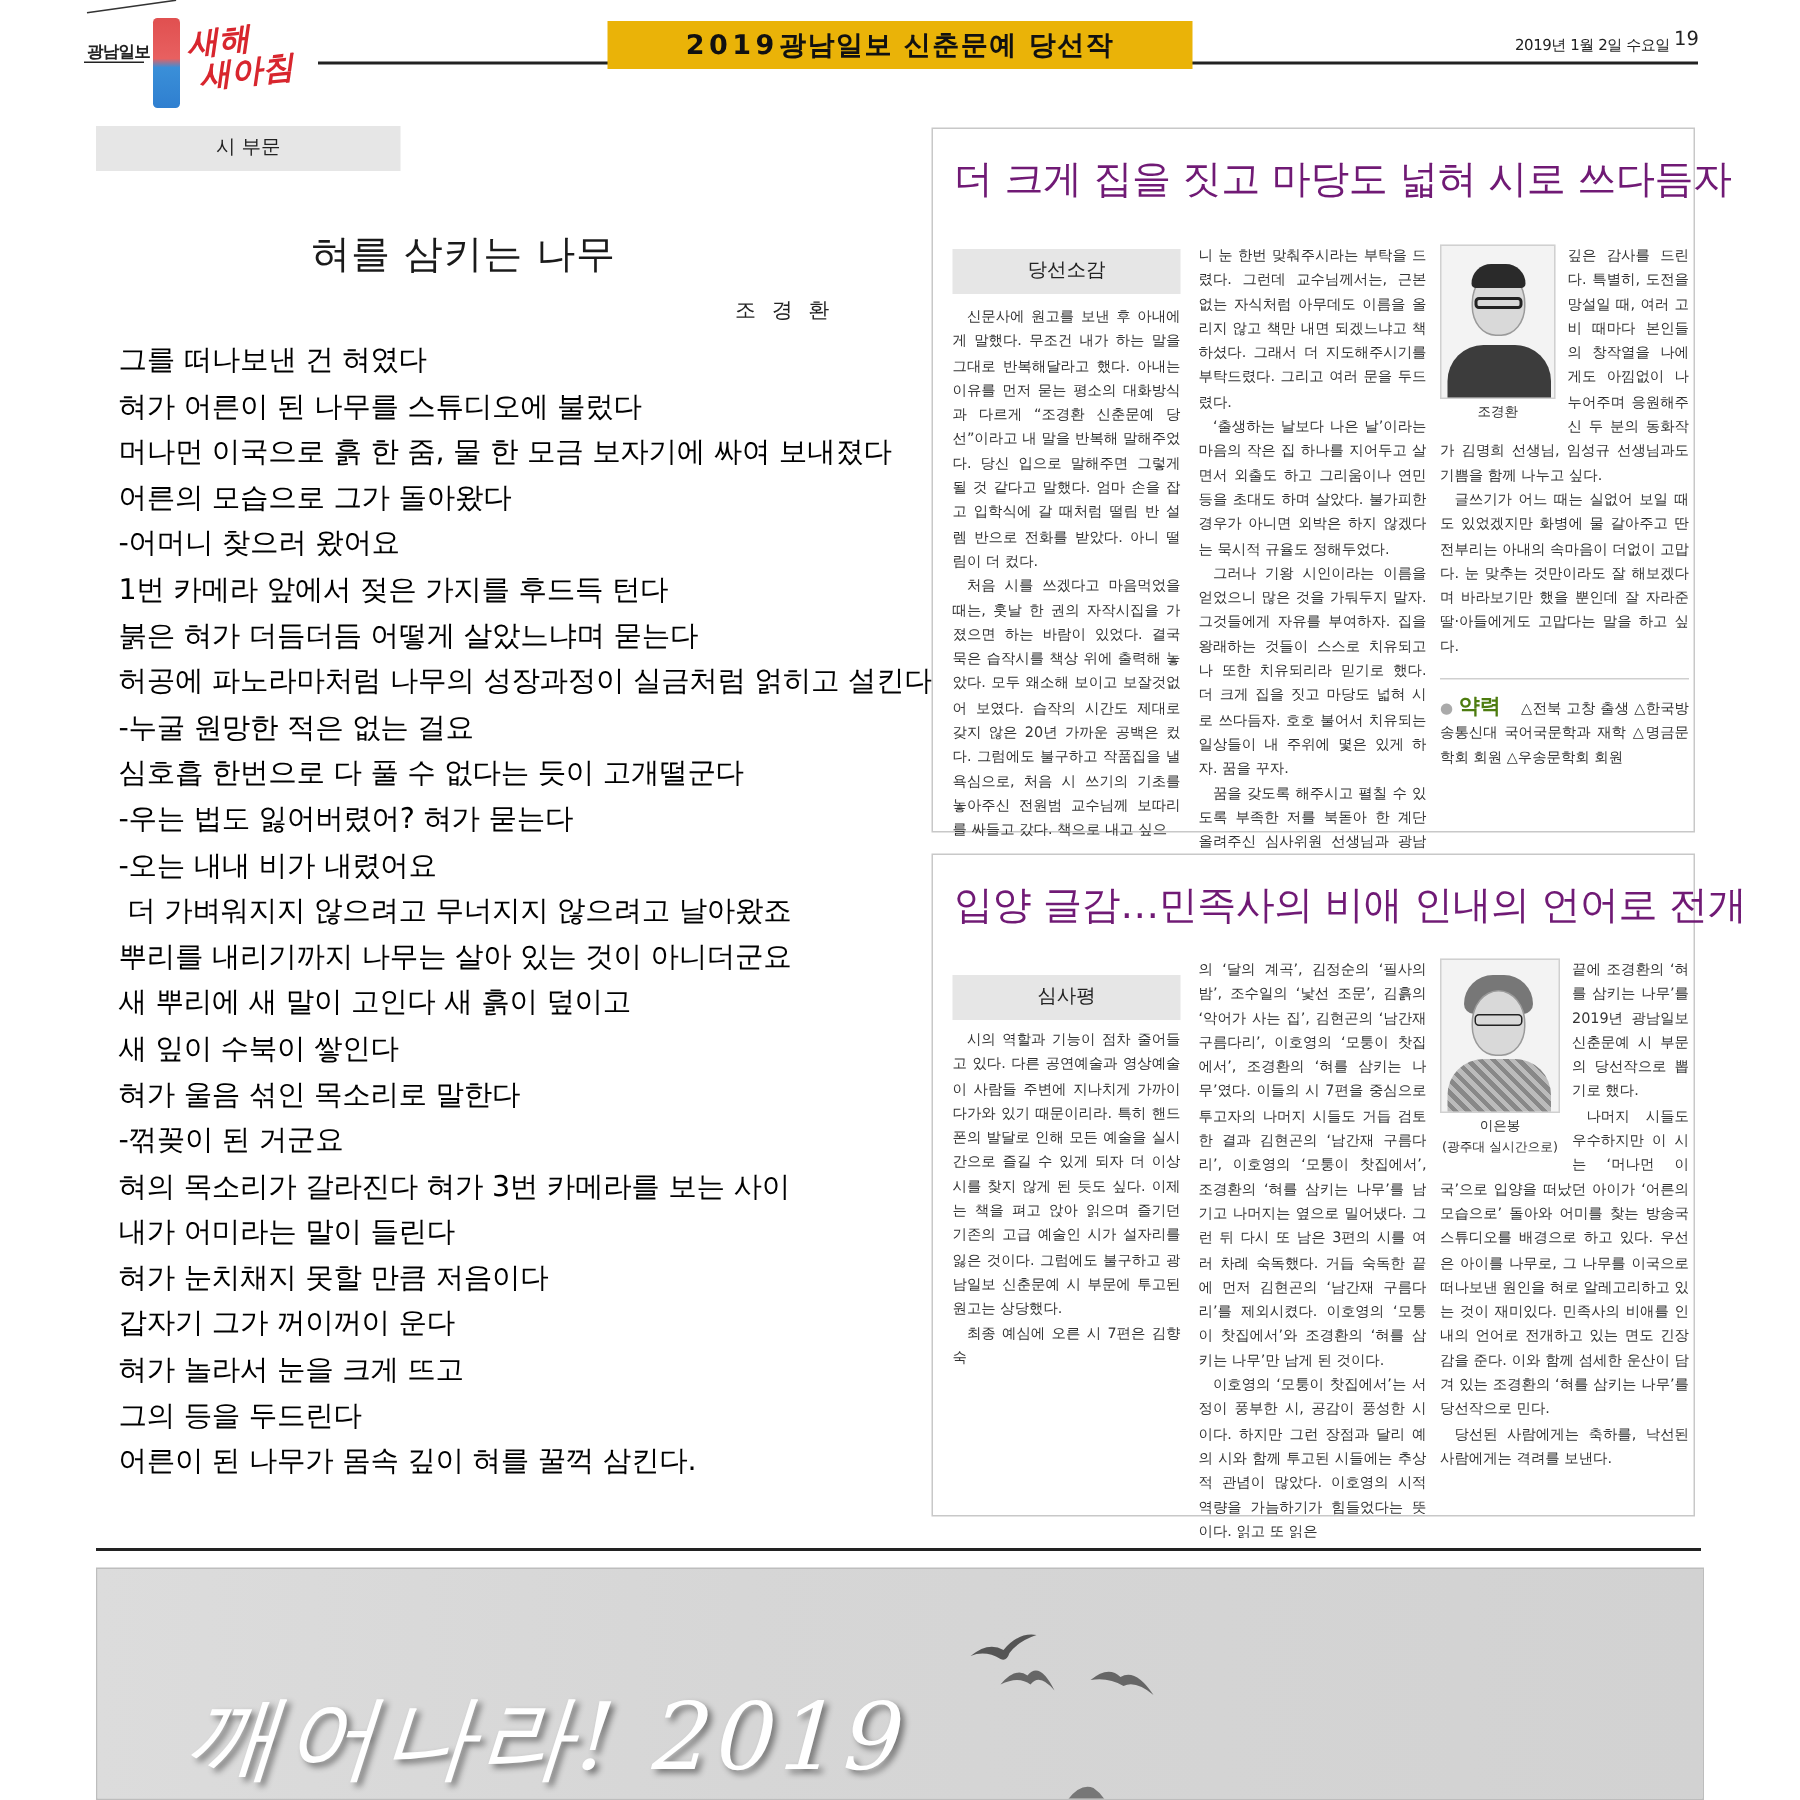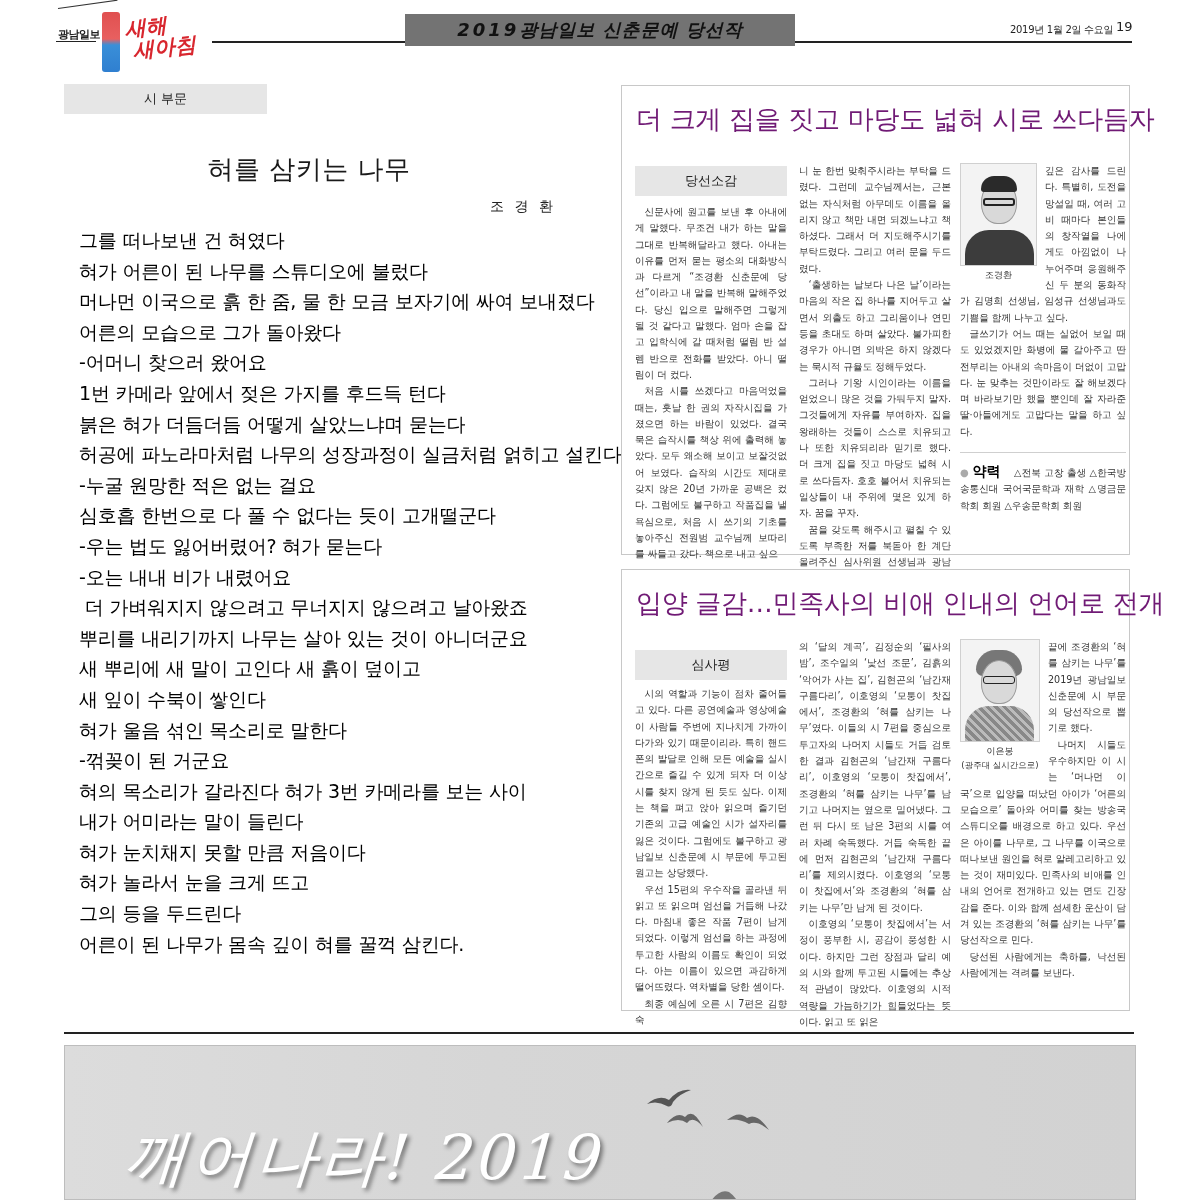--- a/index.html
+++ b/index.html
@@ -43,21 +43,21 @@
   .box1 .c1 { left: 13px; top: 118px; width: 152px; }
   .box1 .c2 { left: 177px; top: 77px; width: 152px; }
   .box1 .c3a { left: 338px; top: 77px; width: 166px; }
   .box2 .c1 { left: 13px; top: 116px; width: 152px; }
   .box2 .c2 { left: 177px; top: 69px; width: 152px; }
   .box2 .c3a { left: 338px; top: 69px; width: 166px; }
   .photo-wrap { float: left; width: 77px; margin: 0 8px 4px 0; }
   .photo { width: 77px; height: 103px; border: 1px solid #d0d0d0; background: #f3f3f3; position: relative; overflow: hidden; }
   .photo-caption { font-size: 9px; text-align: center; line-height: 14px; color: #333; margin-top: 2px; }
   .divider { border-top: 1px solid #cfcfcf; margin: 12px 0 10px 0; }
-  .bio-label { font-size: 14px; font-weight: bold; color: #000000; }
+  .bio-label { font-size: 14px; font-weight: bold; color: #4d7c0f; }
   .bio-dot { color: #aaa; font-size: 10px; }
 
   
   .head { position: absolute; left: 20px; top: 16px; width: 36px; height: 44px; border-radius: 50% 50% 45% 45%; background: #d9d9d9; border: 1px solid #9a9a9a; }
   .hair1 { position: absolute; left: 20px; top: 12px; width: 36px; height: 16px; border-radius: 18px 18px 4px 4px; background: #2a2a2a; }
   .hair2 { position: absolute; left: 15px; top: 10px; width: 46px; height: 26px; border-radius: 23px 23px 8px 8px; background: #777; }
   .glasses { position: absolute; left: 22px; top: 34px; width: 32px; height: 8px; border: 2px solid #222; border-radius: 3px; }
   .body1 { position: absolute; left: 4px; top: 66px; width: 69px; height: 40px; border-radius: 24px 24px 0 0; background: #3c3c3c; }
   .body2 { position: absolute; left: 4px; top: 66px; width: 69px; height: 40px; border-radius: 24px 24px 0 0; background: repeating-linear-gradient(45deg,#888 0 3px,#bbb 3px 6px); }
 
@@ -75,21 +75,21 @@
 <div class="masthead">
   <div class="lantern-line"></div>
   <span class="paper-name">광남일보</span>
   <div class="mast-rule-left"></div>
   <div class="lantern"></div>
   <div class="brush-logo">
     <div>새해</div>
     <div style="padding-left:6px">새아침</div>
   </div>
   <div class="mast-rule"></div>
-  <div class="section-title" style="background:#737373; top:14px; padding:4px 0;font-style:italic;">
+  <div class="section-title" style="background:#eab308; top:14px; padding:4px 0;">
     <span class="year">2019</span><span>광남일보 신춘문예 당선작</span>
   </div>
   <div style="position:absolute; left:1000px; top:14px; width:140px; height:26px; background:#fff;"></div>
   <span class="date-line">2019년 1월 2일 수요일</span>
   <span class="page-num">19</span>
 </div>
 
 <div class="category-tab">시 부문</div>
 <h1 class="poem-title" style="font-weight:normal;">혀를 삼키는 나무</h1>
 <div class="poem-author">조 경 환</div>
@@ -108,20 +108,21 @@
   <div class="poem-line">-오는 내내 비가 내렸어요</div>
   <div class="poem-line" style="white-space:pre;"> 더 가벼워지지 않으려고 무너지지 않으려고 날아왔죠</div>
   <div class="poem-line">뿌리를 내리기까지 나무는 살아 있는 것이 아니더군요</div>
   <div class="poem-line">새 뿌리에 새 말이 고인다 새 흙이 덮이고</div>
   <div class="poem-line">새 잎이 수북이 쌓인다</div>
   <div class="poem-line">혀가 울음 섞인 목소리로 말한다</div>
   <div class="poem-line">-꺾꽂이 된 거군요</div>
   <div class="poem-line">혀의 목소리가 갈라진다 혀가 3번 카메라를 보는 사이</div>
   <div class="poem-line">내가 어미라는 말이 들린다</div>
   <div class="poem-line">혀가 눈치채지 못할 만큼 저음이다</div>
+  <div class="poem-line">갑자기 그가 꺼이꺼이 운다</div>
   <div class="poem-line">혀가 놀라서 눈을 크게 뜨고</div>
   <div class="poem-line">그의 등을 두드린다</div>
   <div class="poem-line">어른이 된 나무가 몸속 깊이 혀를 꿀꺽 삼킨다.</div>
 </div>
 
 <div class="article-box box1">
   <h2 class="headline" style="font-weight:normal;">더 크게 집을 짓고 마당도 넓혀 시로 쓰다듬자</h2>
   <div class="sub-tab">당선소감</div>
   <div class="col c1">
     <p>신문사에 원고를 보낸 후 아내에게 말했다. 무조건 내가 하는 말을 그대로 반복해달라고 했다. 아내는 이유를 먼저 묻는 평소의 대화방식과 다르게 “조경환 신춘문예 당선”이라고 내 말을 반복해 말해주었다. 당신 입으로 말해주면 그렇게 될 것 같다고 말했다. 엄마 손을 잡고 입학식에 갈 때처럼 떨림 반 설렘 반으로 전화를 받았다. 아니 떨림이 더 컸다.</p>
@@ -152,21 +153,20 @@
       &nbsp;&nbsp;&nbsp;<span>△전북 고창 출생 △한국방송통신대 국어국문학과 재학 △명금문학회 회원 △우송문학회 회원</span>
     </p>
   </div>
 </div>
 
 <div class="article-box box2">
   <h2 class="headline" style="font-weight:normal;">입양 글감…민족사의 비애 인내의 언어로 전개</h2>
   <div class="sub-tab">심사평</div>
   <div class="col c1">
     <p>시의 역할과 기능이 점차 줄어들고 있다. 다른 공연예술과 영상예술이 사람들 주변에 지나치게 가까이 다가와 있기 때문이리라. 특히 핸드폰의 발달로 인해 모든 예술을 실시간으로 즐길 수 있게 되자 더 이상 시를 찾지 않게 된 듯도 싶다. 이제는 책을 펴고 앉아 읽으며 즐기던 기존의 고급 예술인 시가 설자리를 잃은 것이다. 그럼에도 불구하고 광남일보 신춘문예 시 부문에 투고된 원고는 상당했다.</p>
-    <p>우선 15편의 우수작을 골라낸 뒤 읽고 또 읽으며 엄선을 거듭해 나갔다. 마침내 좋은 작품 7편이 남게 되었다. 이렇게 엄선을 하는 과정에 투고한 사람의 이름도 확인이 되었다. 아는 이름이 있으면 과감하게 떨어뜨렸다. 역차별을 당한 셈이다.</p>
     <p>최종 예심에 오른 시 7편은 김향숙</p>
   </div>
   <div class="col c2">
     <p class="noind">의 ‘달의 계곡’, 김정순의 ‘필사의 밤’, 조수일의 ‘낯선 조문’, 김흙의 ‘악어가 사는 집’, 김현곤의 ‘남간재 구름다리’, 이호영의 ‘모퉁이 찻집에서’, 조경환의 ‘혀를 삼키는 나무’였다. 이들의 시 7편을 중심으로 투고자의 나머지 시들도 거듭 검토한 결과 김현곤의 ‘남간재 구름다리’, 이호영의 ‘모퉁이 찻집에서’, 조경환의 ‘혀를 삼키는 나무’를 남기고 나머지는 옆으로 밀어냈다. 그런 뒤 다시 또 남은 3편의 시를 여러 차례 숙독했다. 거듭 숙독한 끝에 먼저 김현곤의 ‘남간재 구름다리’를 제외시켰다. 이호영의 ‘모퉁이 찻집에서’와 조경환의 ‘혀를 삼키는 나무’만 남게 된 것이다.</p>
     <p>이호영의 ‘모퉁이 찻집에서’는 서정이 풍부한 시, 공감이 풍성한 시이다. 하지만 그런 장점과 달리 예의 시와 함께 투고된 시들에는 추상적 관념이 많았다. 이호영의 시적 역량을 가늠하기가 힘들었다는 뜻이다. 읽고 또 읽은</p>
   </div>
   <div class="col c3a">
     <div class="photo-wrap" style="width:80px;">
       <div class="photo" style="width:80px;">
         <div class="body2"></div>

